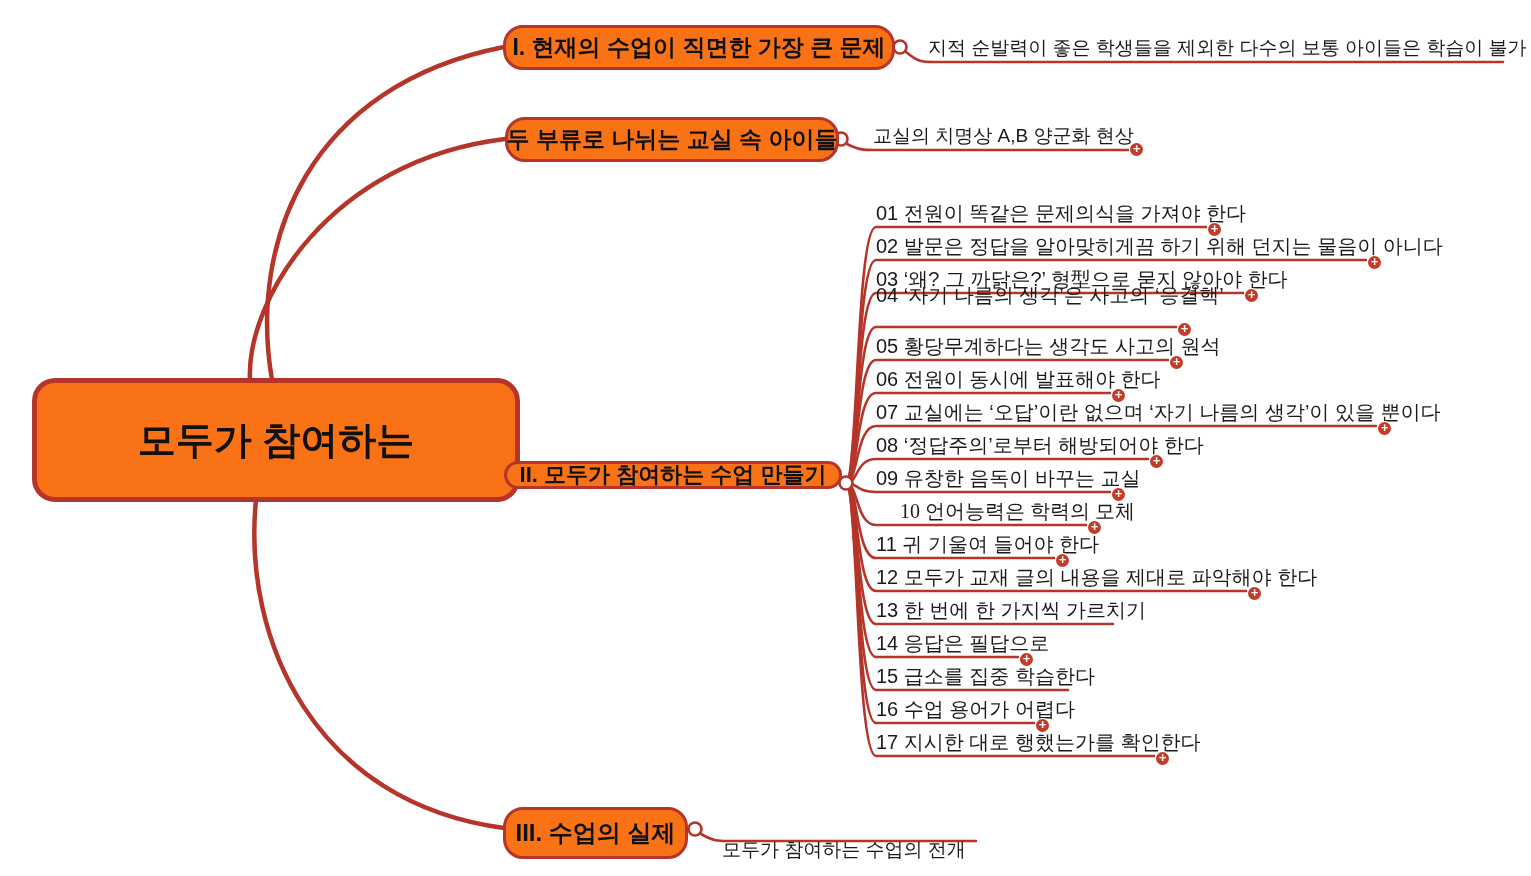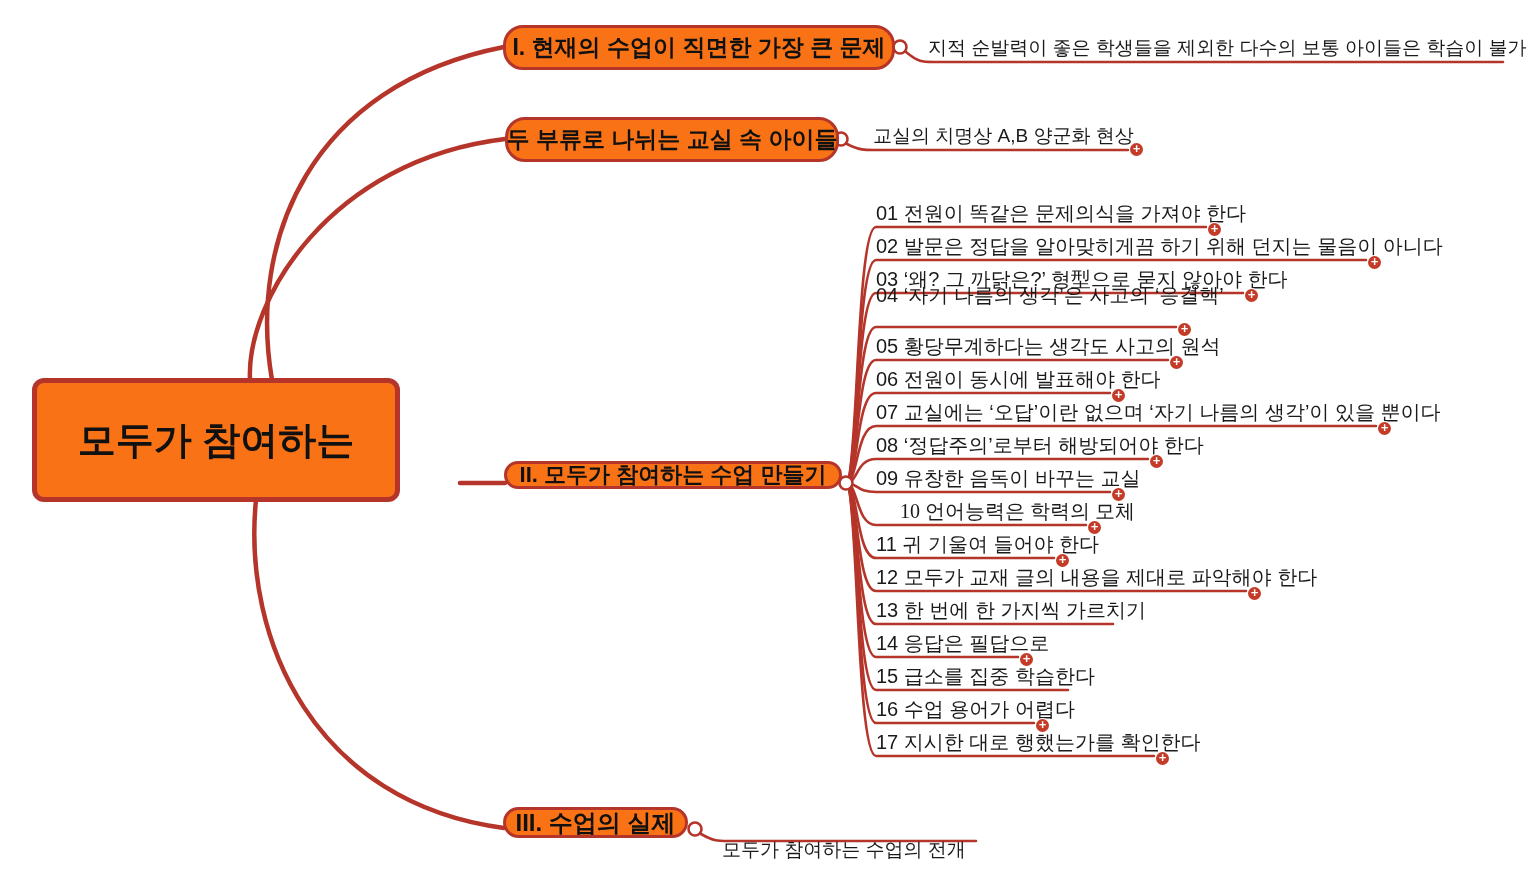--- a/index.html
+++ b/index.html
@@ -19,31 +19,31 @@
   #curves path.thin{stroke-width:2.6px;}
   #curves circle{fill:#ffffff;stroke:var(--accent);stroke-width:2.6px;}
 
   .node{
     position:absolute;display:flex;align-items:center;justify-content:center;
     background:#f97316;border-style:solid;border-color:var(--accent);
     white-space:nowrap;font-weight:bold;color:#111;text-align:center;
     box-sizing:border-box;z-index:2;
   }
   .central{
-    left:32px;top:378px;width:368px;height:124px;
-    border-width:5px;border-radius:12px;
+    left:32px;top:378px;width:488px;height:124px;
+    border-width:5px;border-radius:23px;
     font-size:38px;line-height:1.32;flex-direction:column;
   }
   .topic{
     border-width:3.5px;border-radius:20px;height:45px;
   }
   .t1{left:503px;top:25px;width:392px;font-size:23px;}
   .t2{left:505px;top:117px;width:334px;font-size:23px;}
   .t3{left:504px;top:461px;width:338px;height:28px;font-size:22px;}
-  .t4{left:503px;top:807px;width:185px;height:31px;font-size:24px;}
+  .t4{left:503px;top:807px;width:185px;height:52px;font-size:24px;}
 
   .leaf{
     position:absolute;white-space:nowrap;color:var(--ink);
     font-size:20px;line-height:24px;z-index:2;
   }
   .leaf.small{font-size:19px;}
 
   .plus{
     position:absolute;width:13px;height:13px;border-radius:50%;
     background:var(--accent-bright);color:#ffffff;z-index:3;

